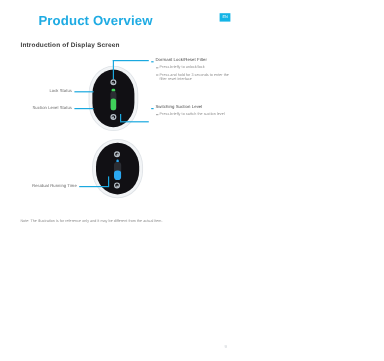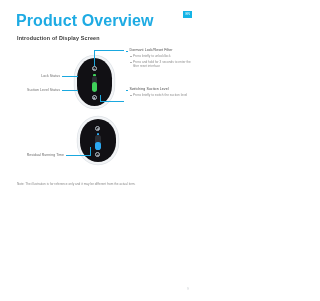--- a/index.html
+++ b/index.html
@@ -16,23 +16,23 @@
   }
   .slide {
     position: absolute;
     inset: 0;
     background: #ffffff;
   }
 
   
   .page-title {
     position: absolute;
-    left: 16px;
+    left: 32px;
     top: 12px;
-    font-size: 16px;
+    font-size: 11px;
     font-weight: bold;
     color: #1eabe3;
     letter-spacing: 0.1px;
     white-space: nowrap;
   }
   .title-underline {
     position: absolute;
     left: 16px;
     top: 26px;
     width: 0px;

